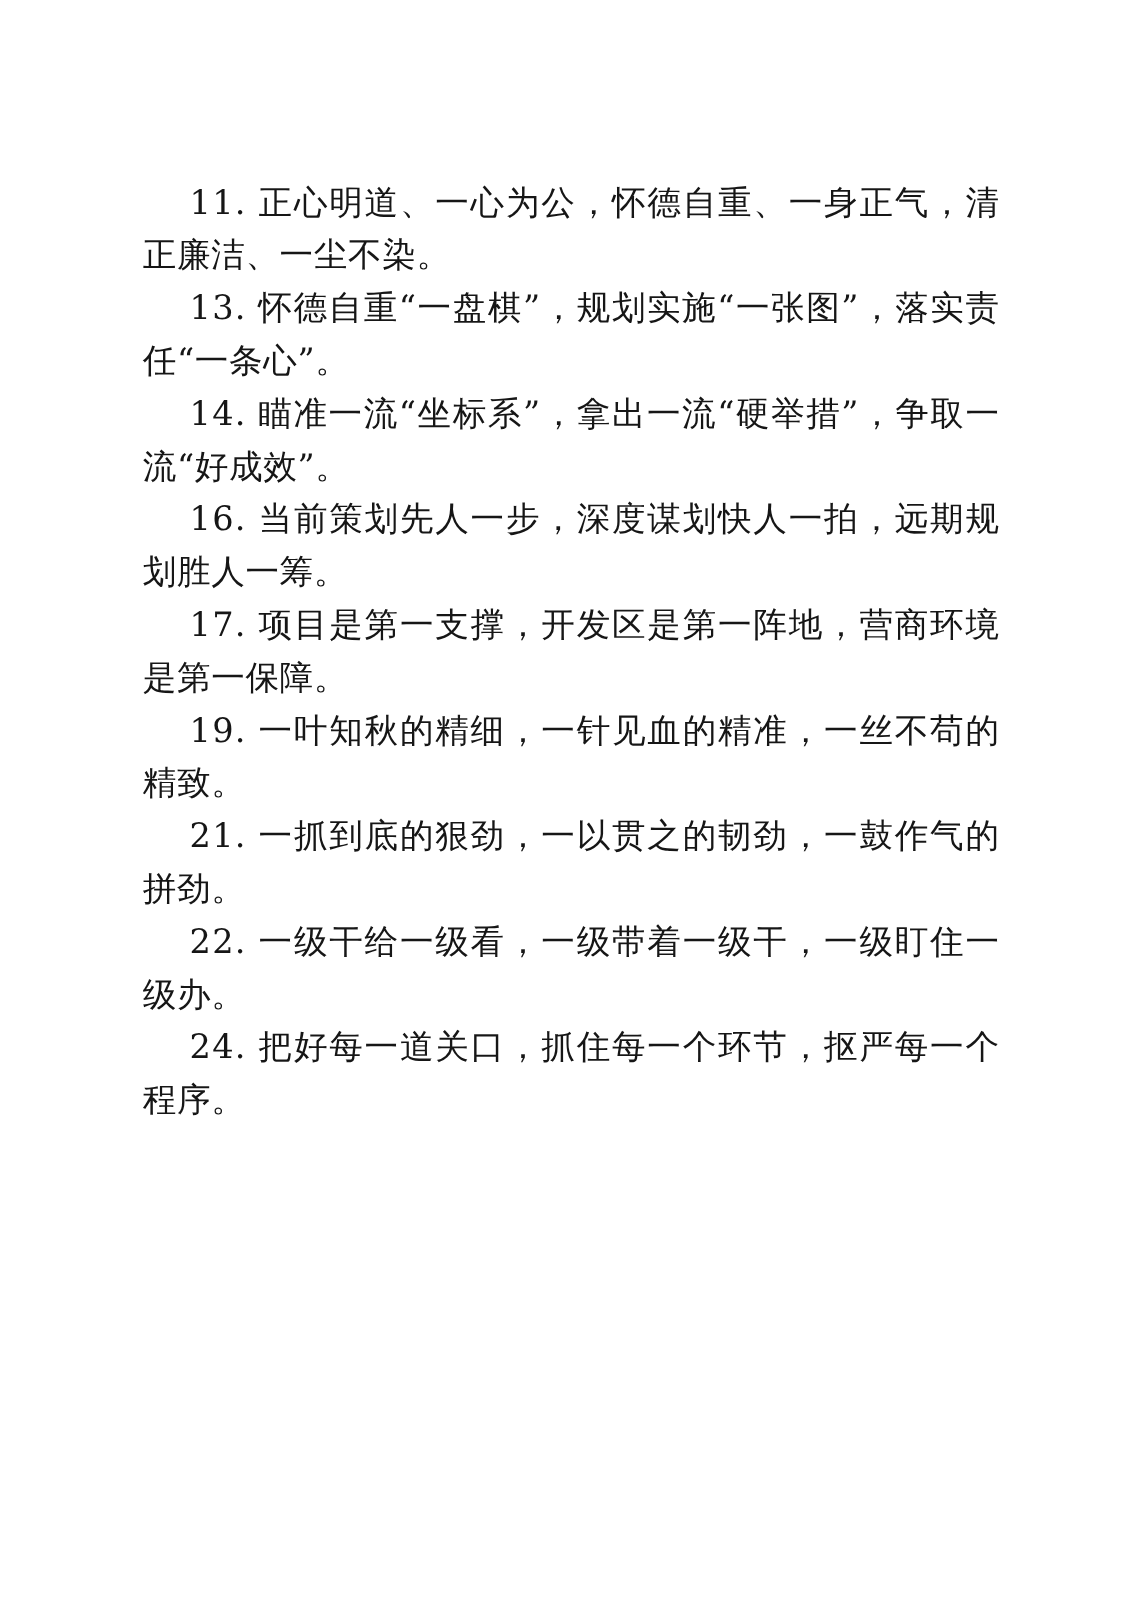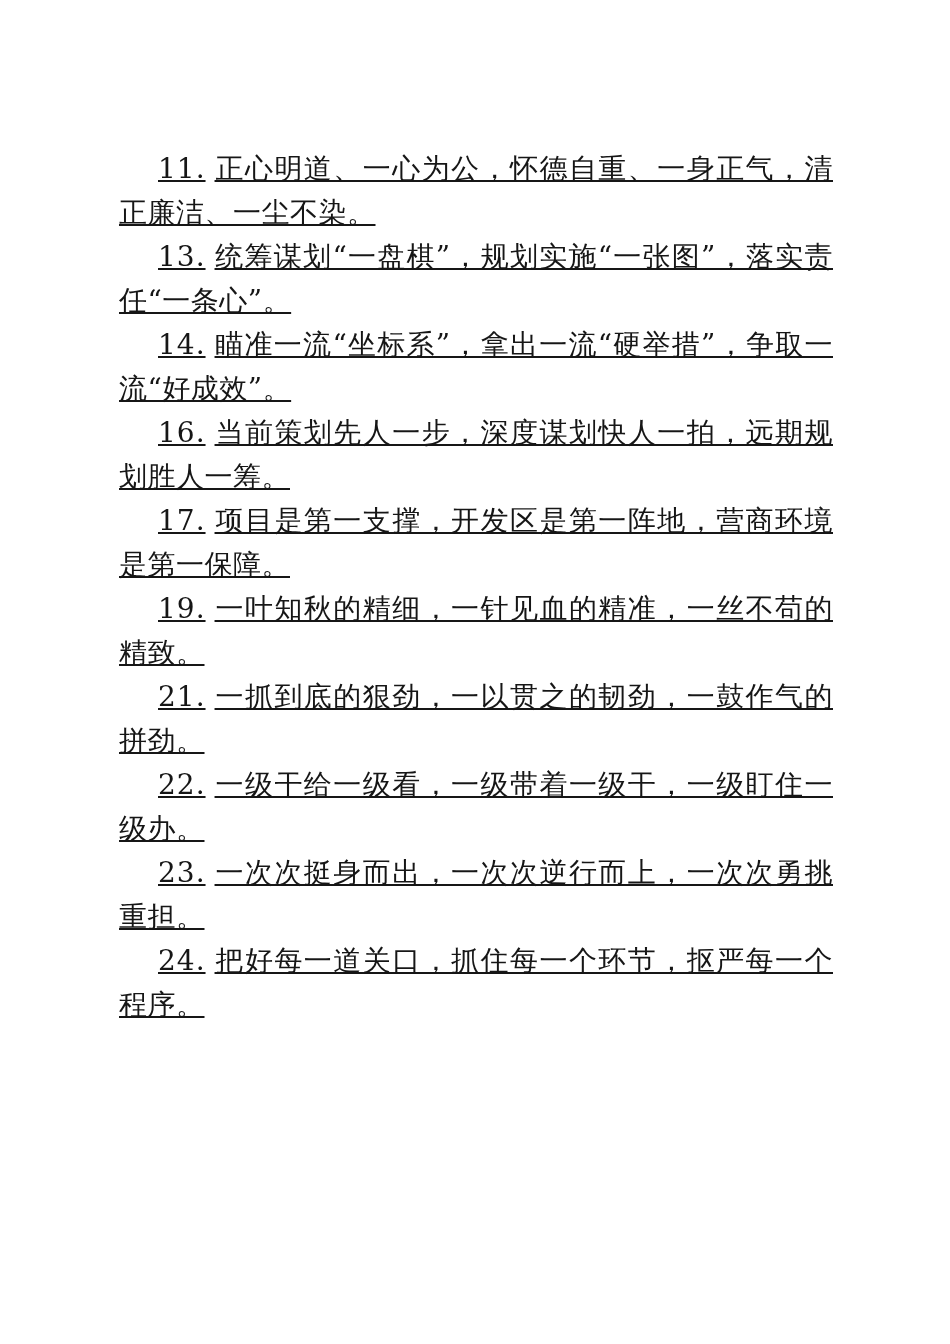--- a/index.html
+++ b/index.html
@@ -23,35 +23,33 @@
     margin: 0;
     padding: 0;
     font-family: "DejaVu Serif", "Liberation Serif", serif;
     font-size: 28px;
     line-height: 44px;
     color: #161616;
     text-align: justify;
     text-justify: inter-ideograph;
     text-indent: 39px;
     letter-spacing: 0.5px;
-    text-decoration: underline;
   }
   .num {
     margin-right: 9px;
     letter-spacing: 1px;
   }
 </style>
 </head>
 <body>
 
 <div class="page">
   <p class="para"><span class="num">11.</span><span>正心明道、一心为公，怀德自重、一身正气，清正廉洁、一尘不染。</span></p>
-  <p class="para"><span class="num">13.</span><span>统筹谋划“一盘棋”，规划实施“一张图”，落实责任“一条心”。</span></p>
+  <p class="para"><span class="num">13.</span><span>怀德自重“一盘棋”，规划实施“一张图”，落实责任“一条心”。</span></p>
   <p class="para"><span class="num">14.</span><span>瞄准一流“坐标系”，拿出一流“硬举措”，争取一流“好成效”。</span></p>
   <p class="para"><span class="num">16.</span><span>当前策划先人一步，深度谋划快人一拍，远期规划胜人一筹。</span></p>
   <p class="para"><span class="num">17.</span><span>项目是第一支撑，开发区是第一阵地，营商环境是第一保障。</span></p>
   <p class="para"><span class="num">19.</span><span>一叶知秋的精细，一针见血的精准，一丝不苟的精致。</span></p>
   <p class="para"><span class="num">21.</span><span>一抓到底的狠劲，一以贯之的韧劲，一鼓作气的拼劲。</span></p>
   <p class="para"><span class="num">22.</span><span>一级干给一级看，一级带着一级干，一级盯住一级办。</span></p>
-  <p class="para"><span class="num">23.</span><span>一次次挺身而出，一次次逆行而上，一次次勇挑重担。</span></p>
   <p class="para"><span class="num">24.</span><span>把好每一道关口，抓住每一个环节，抠严每一个程序。</span></p>
 
 </div>
 
 </body></html>

